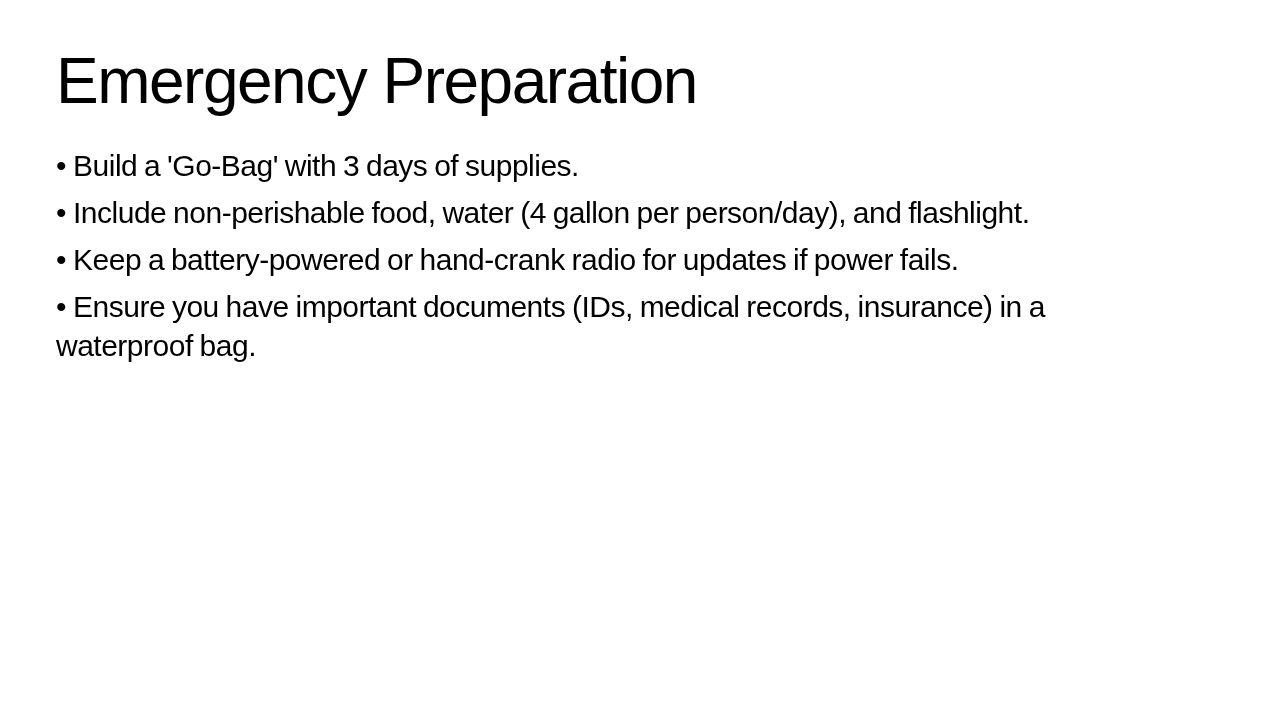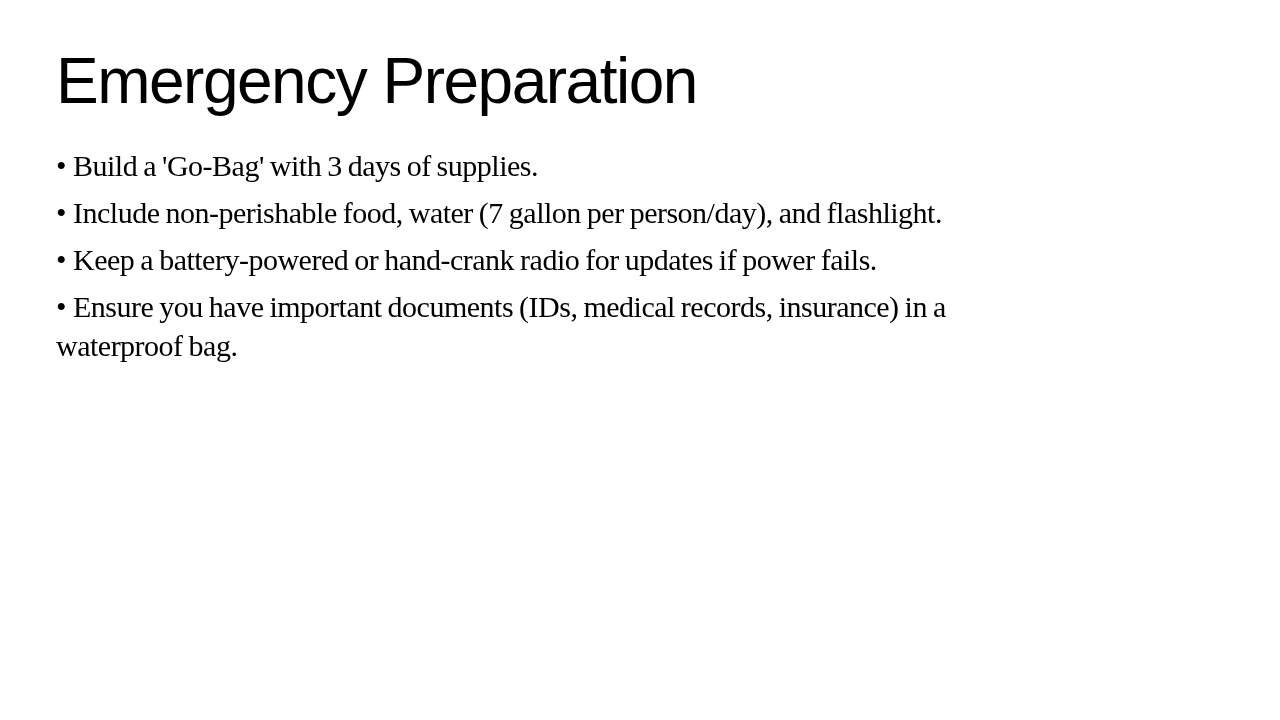--- a/index.html
+++ b/index.html
@@ -20,21 +20,20 @@
     margin: 46px 60px 0 56px;
     font-size: 64px;
     line-height: 1.1;
     font-weight: 400;
     letter-spacing: -1.5px;
     color: #000000;
     white-space: nowrap;
   }
   .bullet-list {
     margin: 30px 62px 6px 56px;
-    font-family: Liberation Serif, serif;
   }
   .bullet-item {
     margin: 0 0 8px 0;
     font-size: 30px;
     line-height: 39px;
     font-weight: 400;
     letter-spacing: -0.5px;
     word-spacing: -1px;
     color: #000000;
   }
@@ -50,21 +49,21 @@
 
   <h1 class="slide-title">Emergency Preparation</h1>
 
   <div class="bullet-list">
 
     <p class="bullet-item">
       <span class="bullet-marker">•</span><span>Build a 'Go-Bag' with 3 days of supplies.</span>
     </p>
 
     <p class="bullet-item">
-      <span class="bullet-marker">•</span><span>Include non-perishable food, water (7 gallon per person/day), and flashlight.</span>
+      <span class="bullet-marker">•</span><span>Include non-perishable food, water (4 gallon per person/day), and flashlight.</span>
     </p>
 
     <p class="bullet-item">
       <span class="bullet-marker">•</span><span>Keep a battery-powered or hand-crank radio for updates if power fails.</span>
     </p>
 
     <p class="bullet-item">
       <span class="bullet-marker">•</span><span>Ensure you have important documents (IDs, medical records, insurance) in a waterproof bag.</span>
     </p>
 

